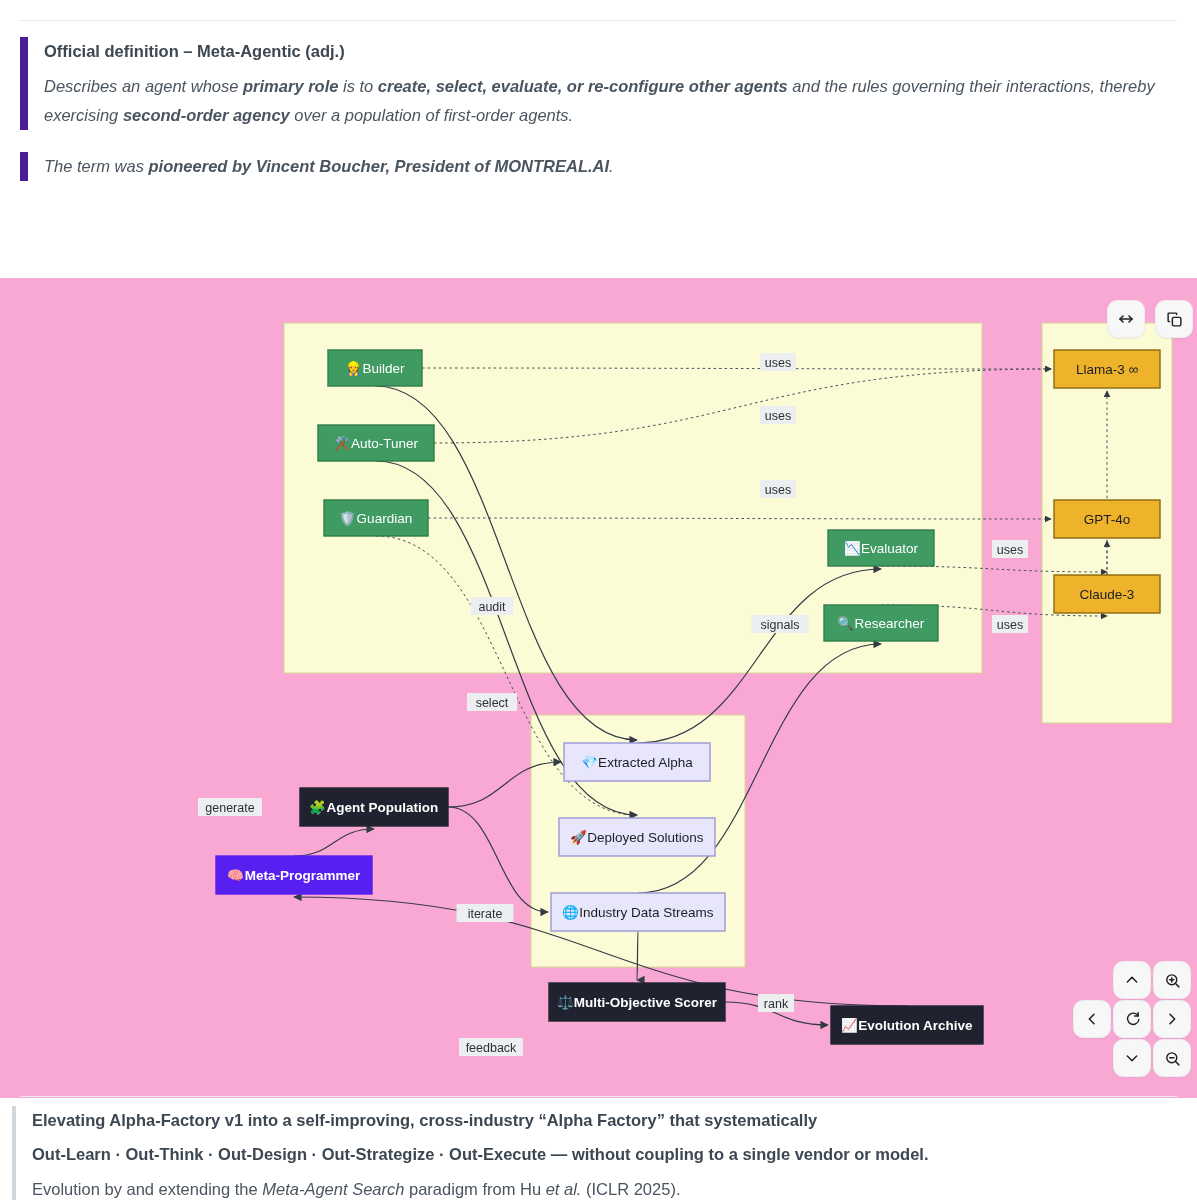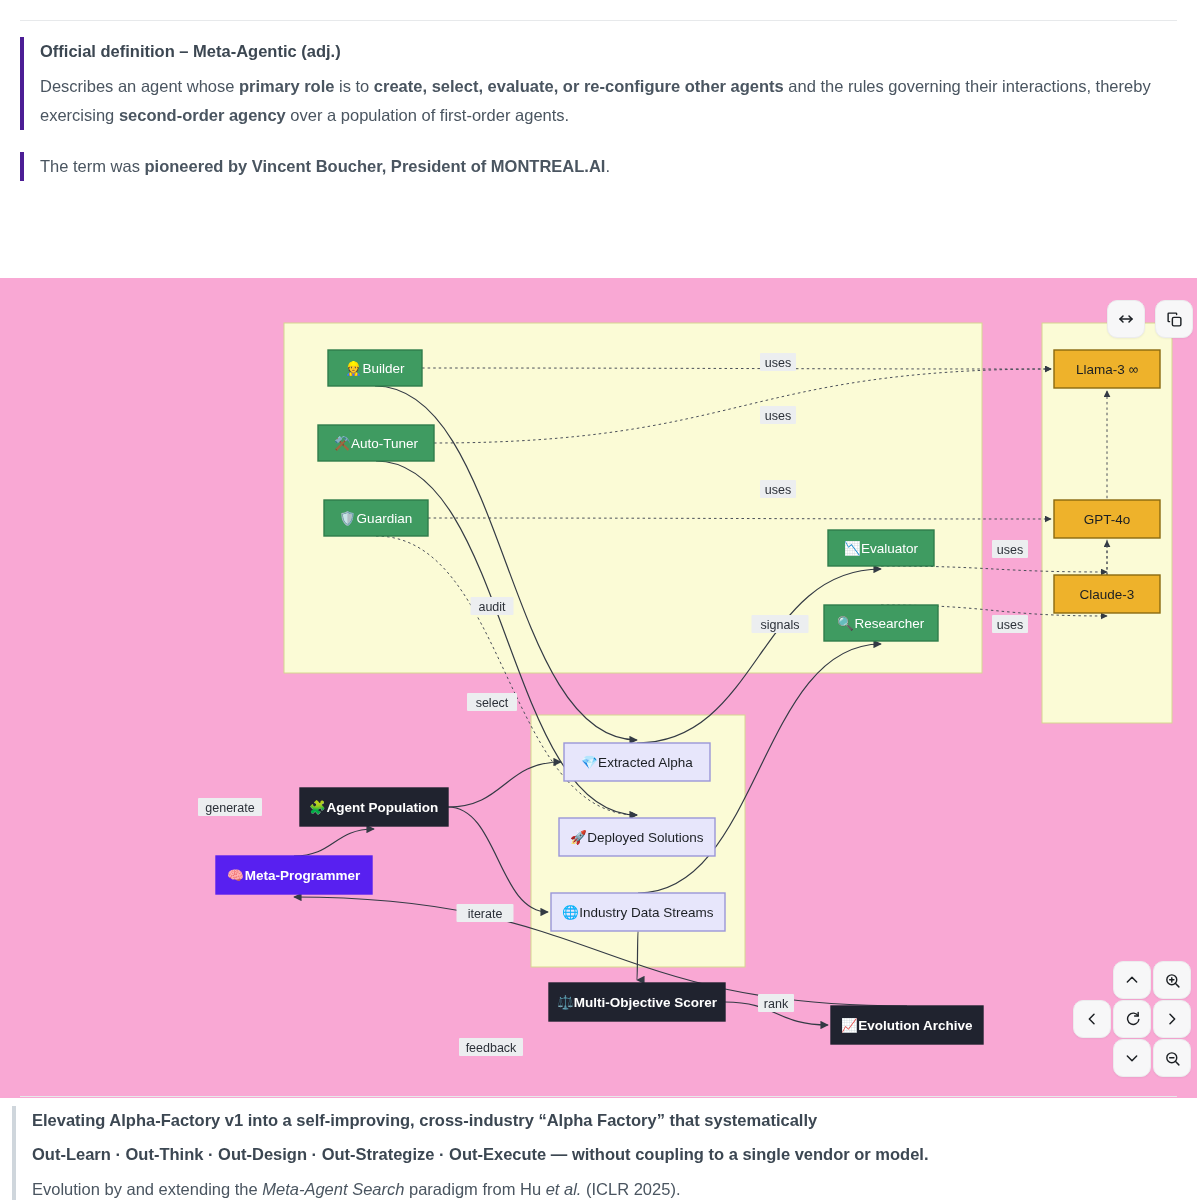--- a/index.html
+++ b/index.html
@@ -26,28 +26,28 @@
   .title .emoji { font-family: "DejaVu Sans", sans-serif; font-size: 33px; }
   .title-rule {
     margin: 20px 20px 0 20px;
     border-bottom: 1px solid #e7e9eb;
     height: 1px;
   }
 
   
   .quotes { padding: 16px 20px 0 20px; }
   .bq {
-    border-left: 4px solid #4c1d95;
+    border-left: 8px solid #4c1d95;
     padding: 0 0 0 16px;
     margin: 0 0 22px 0;
     color: #4a5560;
   }
   .bq p { margin: 0 0 6px 0; font-size: 16.5px; line-height: 1.75; }
   .bq .def-head { font-weight: 700; font-style: normal; color: #3c4752; }
-  .bq .it { }
+  .bq .it { font-style: italic; }
   .bq b { font-weight: 700; }
 
   
   .diagram {
     position: absolute;
     left: 0; top: 258px;
     width: 1197px; height: 820px;
     background: #f9a8d4;
     overflow: hidden;
   }

